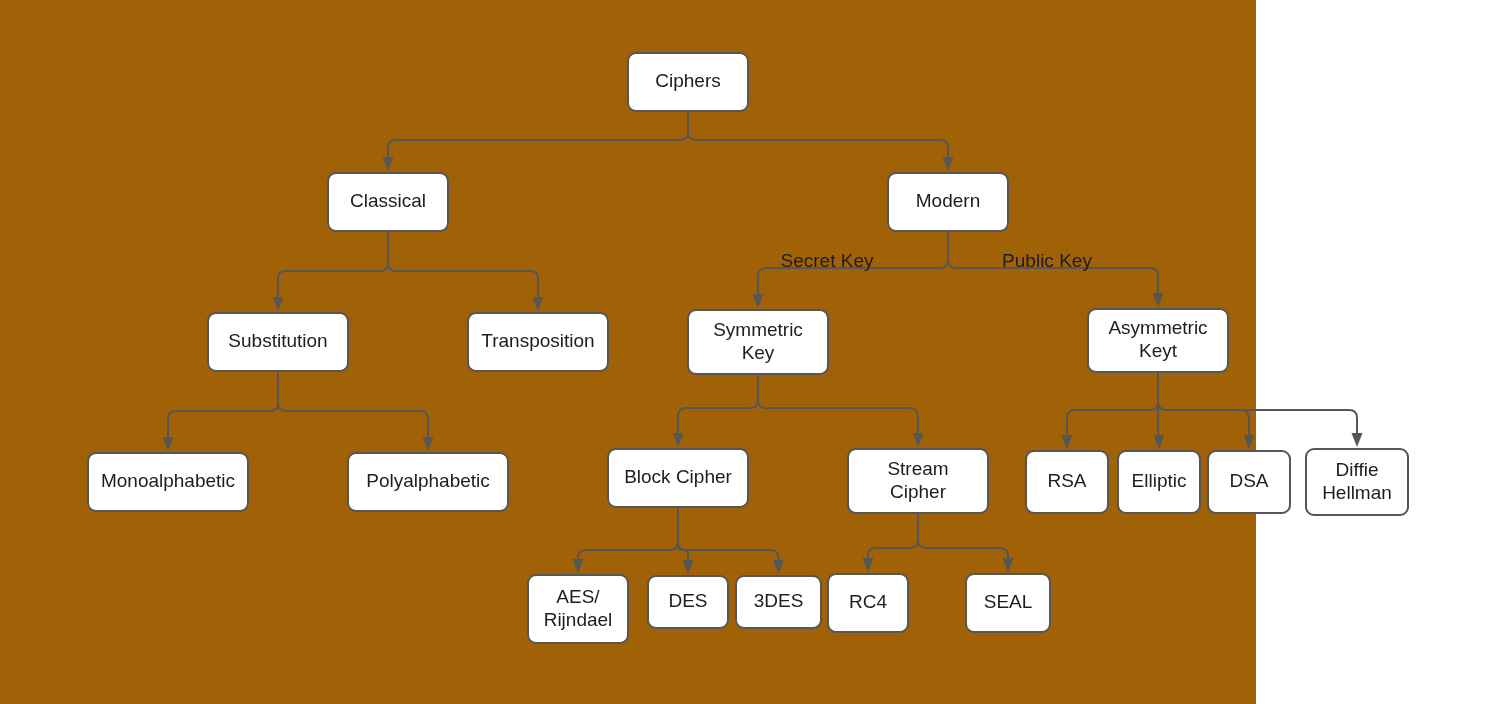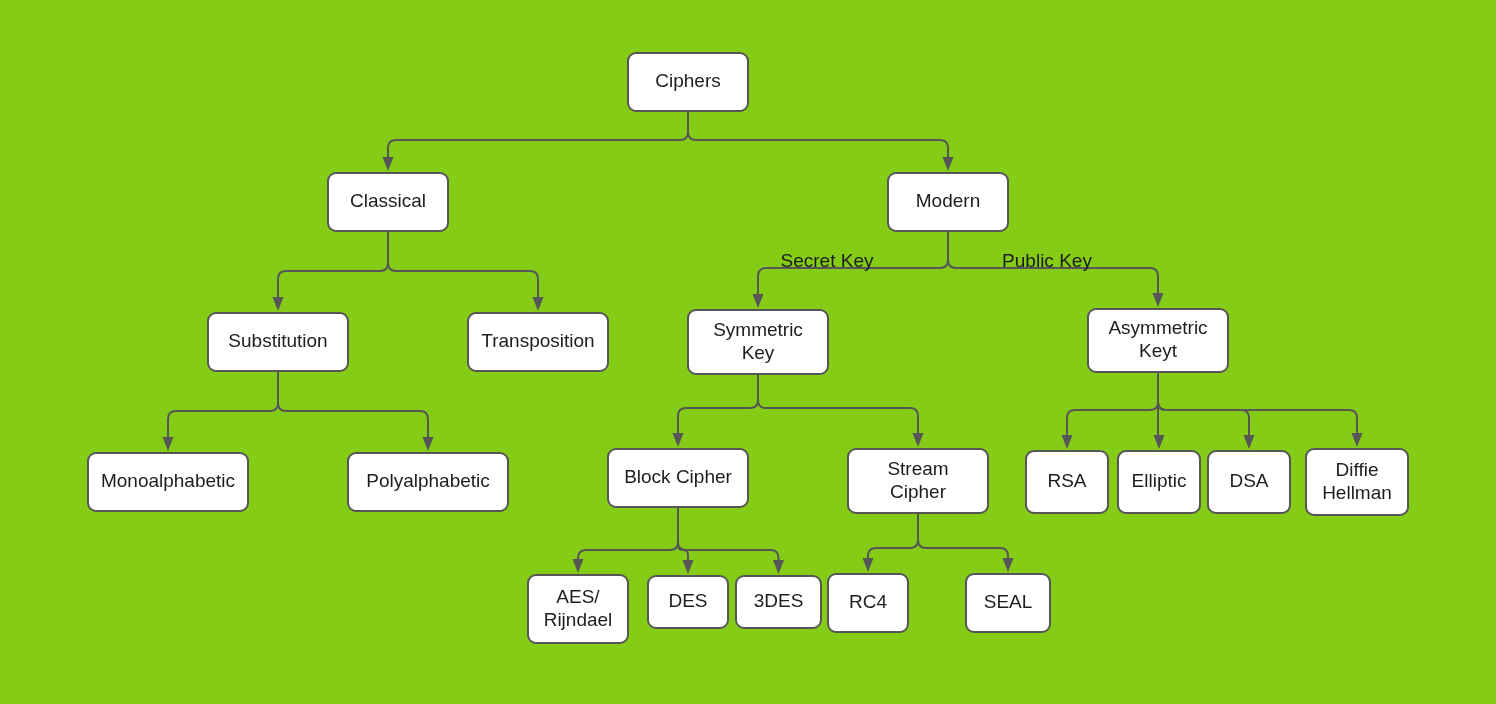--- a/index.html
+++ b/index.html
@@ -8,23 +8,23 @@
     background: #ffffff;
   }
   body {
     width: 1496px;
     height: 704px;
     overflow: hidden;
     font-family: "Liberation Sans", sans-serif;
   }
   #diagram-root {
     position: relative;
-    width: 1496px;
+    width: 1256px;
     height: 704px;
-    background: #84cc16;
+    background: #a16207;
   }
   svg.flow {
     position: absolute;
     left: 0;
     top: 0;
     width: 1496px;
     height: 704px;
     display: block;
   }
   .node-rect {

